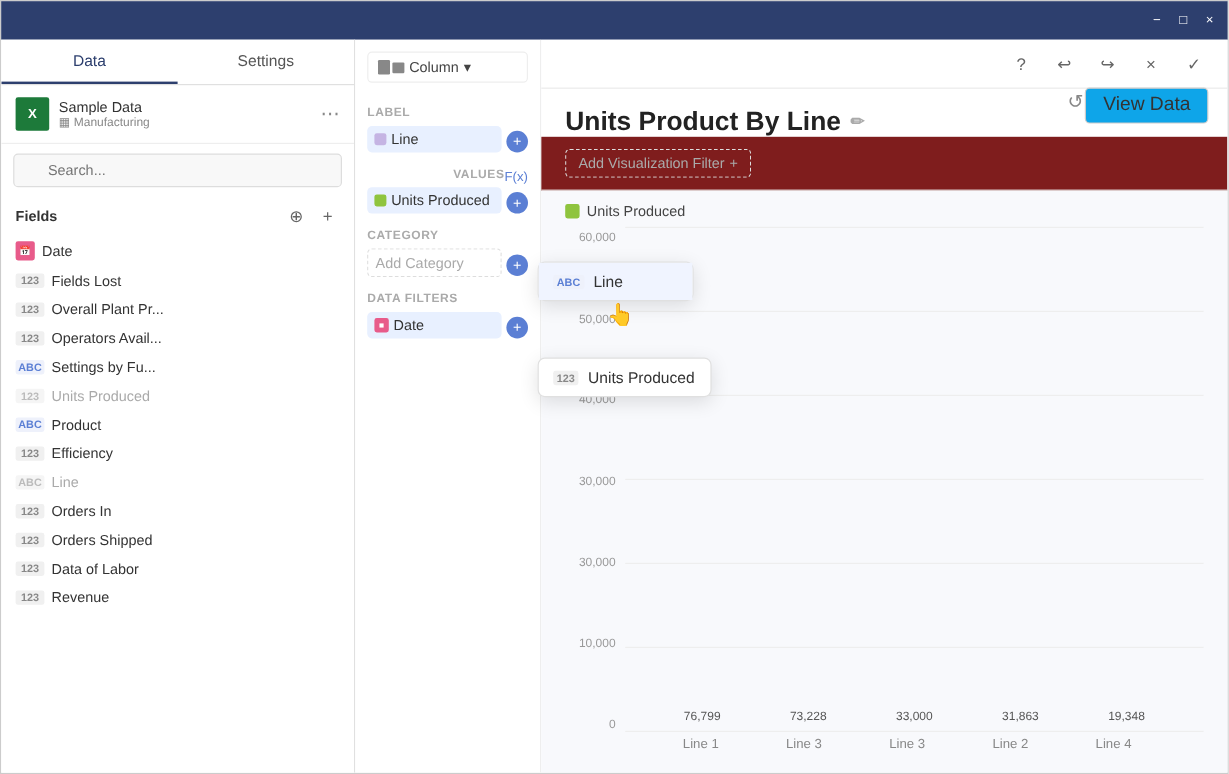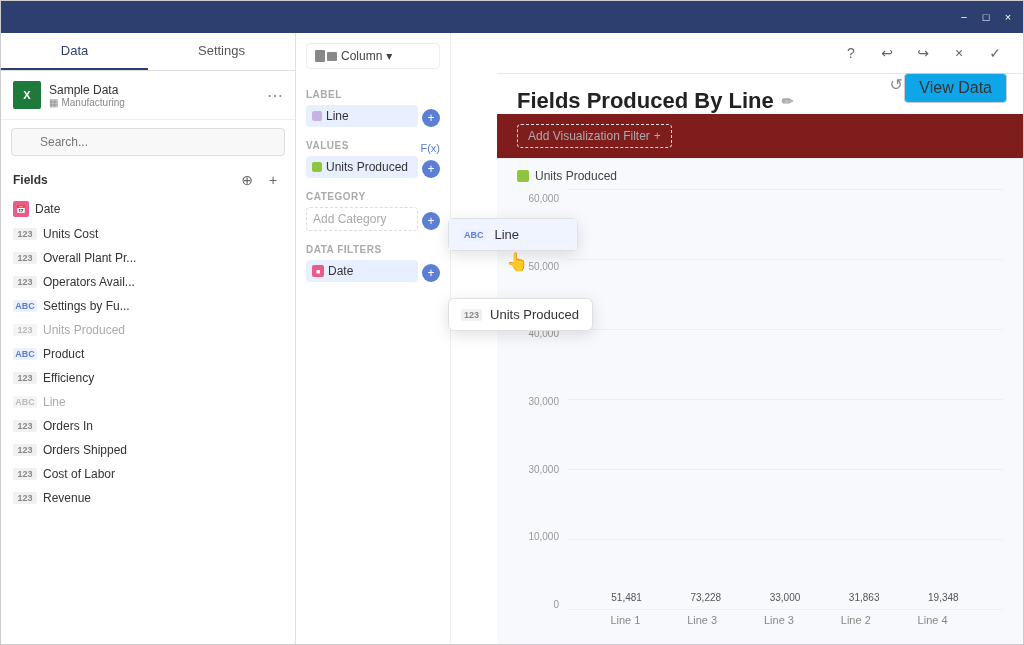--- a/index.html
+++ b/index.html
@@ -71,21 +71,21 @@
     .bar { background: #8fc43e; border-radius: 2px 2px 0 0; width: 60px; position: relative; display: flex; justify-content: center; }
     .bar-label { font-size: 10px; color: #555; position: absolute; top: -18px; white-space: nowrap; font-weight: 500; }
 
     .x-labels { position: absolute; bottom: 0; left: 0; right: 12px; height: 20px; display: flex; justify-content: space-around; padding: 0 20px; }
     .x-label { font-size: 11px; color: #888; text-align: center; width: 60px; }
 
     
     .dropdown-overlay { position: absolute; background: #fff; border: 1px solid #e0e0e0; border-radius: 6px; box-shadow: 0 4px 16px rgba(0,0,0,0.12); z-index: 100; }
 
     
-    .center-area { flex: 1; display: flex; overflow: hidden; gap: 46px; }
+    .center-area { flex: 1; display: flex; overflow: hidden; }
     .config-col { width: 155px; background: #fff; border-right: 1px solid #eee; padding: 10px; display: flex; flex-direction: column; gap: 10px; overflow-y: auto; }
     .config-col-section { }
     .col-sec-label { font-size: 10px; color: #aaa; font-weight: 700; text-transform: uppercase; letter-spacing: 0.5px; margin-bottom: 5px; }
     .col-sec-item { display: flex; align-items: center; gap: 4px; padding: 4px 6px; background: #e8f0ff; border-radius: 4px; margin-bottom: 3px; }
     .col-sec-item-text { font-size: 12px; color: #333; flex: 1; font-weight: 500; }
     .col-add { width: 18px; height: 18px; background: #5b7fd4; border-radius: 50%; display: flex; align-items: center; justify-content: center; color: #fff; font-size: 12px; cursor: pointer; margin-left: auto; }
     .fx-btn { font-size: 11px; color: #5b7fd4; cursor: pointer; }
     .col-sec-empty { display: flex; align-items: center; gap: 4px; padding: 4px 6px; border-radius: 4px; margin-bottom: 3px; color: #aaa; font-size: 12px; }
 
     .chart-panel { flex: 1; background: #f8f9fc; display: flex; flex-direction: column; overflow: hidden; padding: 0; }
@@ -154,21 +154,21 @@
 
       <div class="fields-list">
 
         <div class="field-item">
           <div style="width:16px;height:16px;background:#e85b8a;border-radius:2px;display:flex;align-items:center;justify-content:center;font-size:8px;color:#fff;">📅</div>
           <span class="field-name">Date</span>
         </div>
 
         <div class="field-item">
           <span class="field-type num">123</span>
-          <span class="field-name">Units Cost</span>
+          <span class="field-name">Fields Lost</span>
         </div>
 
         <div class="field-item">
           <span class="field-type num">123</span>
           <span class="field-name">Overall Plant Pr...</span>
         </div>
 
         <div class="field-item">
           <span class="field-type num">123</span>
           <span class="field-name">Operators Avail...</span>
@@ -204,21 +204,21 @@
           <span class="field-name">Orders In</span>
         </div>
 
         <div class="field-item">
           <span class="field-type num">123</span>
           <span class="field-name">Orders Shipped</span>
         </div>
 
         <div class="field-item">
           <span class="field-type num">123</span>
-          <span class="field-name">Cost of Labor</span>
+          <span class="field-name">Data of Labor</span>
         </div>
 
         <div class="field-item">
           <span class="field-type num">123</span>
           <span class="field-name">Revenue</span>
         </div>
 
       </div>
     </div>
 
@@ -241,21 +241,21 @@
             <div class="col-sec-item" style="flex:1;">
               <div style="width:10px;height:10px;background:#c5b4e3;border-radius:2px;"></div>
               <span class="col-sec-item-text">Line</span>
             </div>
             <div class="col-add" style="margin-left:4px;">+</div>
           </div>
         </div>
 
         <div class="config-col-section">
           <div style="display:flex;align-items:center;">
-            <div class="col-sec-label" style="flex:1;">VALUES</div>
+            <div class="col-sec-label" style="flex:1;text-align:right;">VALUES</div>
             <span class="fx-btn">F(x)</span>
           </div>
           <div style="display:flex;align-items:center;">
             <div class="col-sec-item" style="flex:1;">
               <div style="width:10px;height:10px;background:#8fc43e;border-radius:2px;"></div>
               <span class="col-sec-item-text">Units Produced</span>
             </div>
             <div class="col-add" style="margin-left:4px;">+</div>
           </div>
         </div>
@@ -303,21 +303,21 @@
         <div class="right-toolbar">
           <div class="toolbar-icon-btn">?</div>
           <div class="toolbar-icon-btn">↩</div>
           <div class="toolbar-icon-btn">↪</div>
           <div class="toolbar-icon-btn">×</div>
           <div class="toolbar-icon-btn">✓</div>
         </div>
 
         <div class="chart-header">
           <div class="chart-title">
-            <span>Fields Produced By Line</span>
+            <span>Units Product By Line</span>
             <span class="edit-icon">✏</span>
           </div>
         </div>
 
         <div class="filter-row">
           <div class="add-filter-btn">
             <span>Add Visualization Filter</span>
             <span>+</span>
           </div>
         </div>
@@ -349,21 +349,21 @@
                 <div class="grid-line"></div>
                 <div class="grid-line"></div>
                 <div class="grid-line"></div>
                 <div class="grid-line"></div>
                 <div class="grid-line"></div>
               </div>
 
               <div class="bars-wrapper">
                 <div class="bar-group">
                   <div class="bar" style="height: calc(86% * 0.96);">
-                    <span class="bar-label">51,481</span>
+                    <span class="bar-label">76,799</span>
                   </div>
                 </div>
                 <div class="bar-group">
                   <div class="bar" style="height: calc(66% * 0.96);">
                     <span class="bar-label">73,228</span>
                   </div>
                 </div>
                 <div class="bar-group">
                   <div class="bar" style="height: calc(55% * 0.96);">
                     <span class="bar-label">33,000</span>

